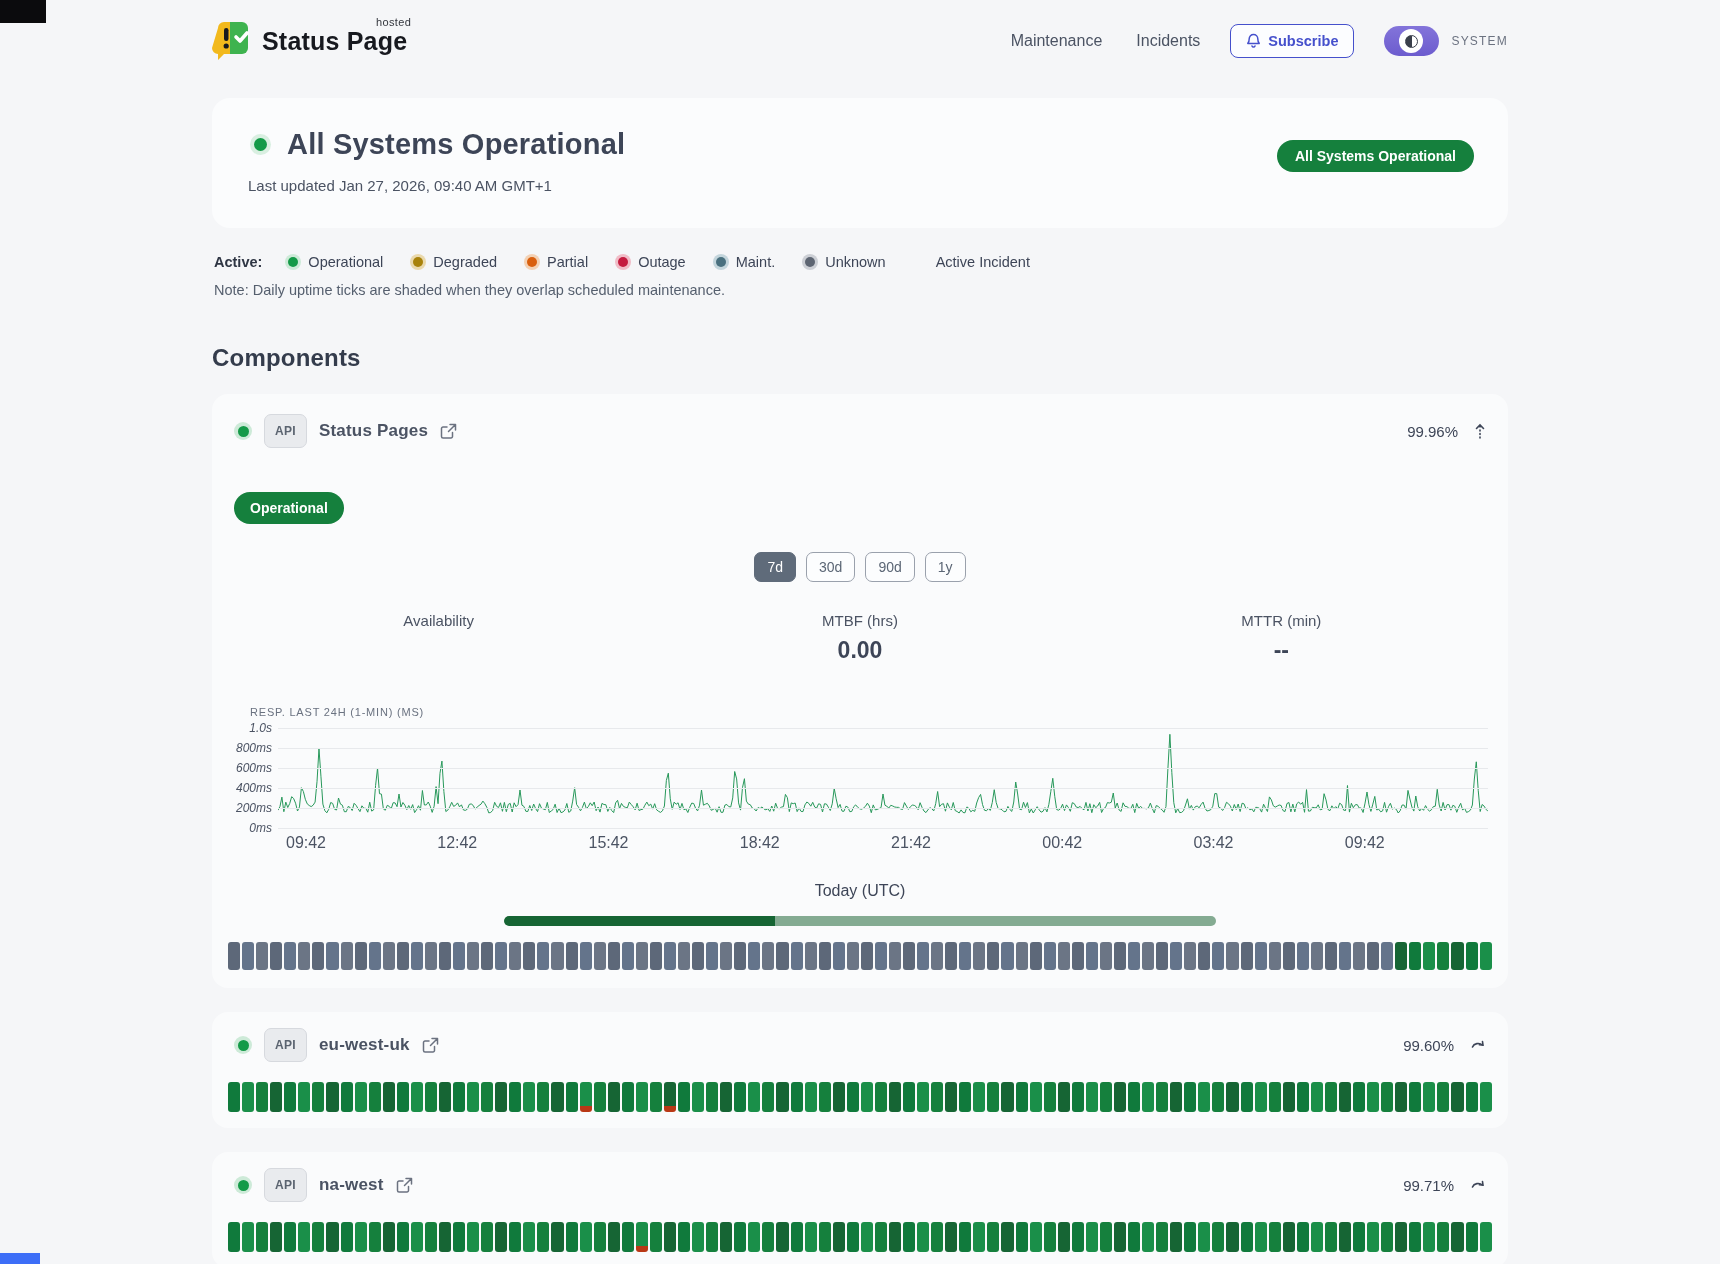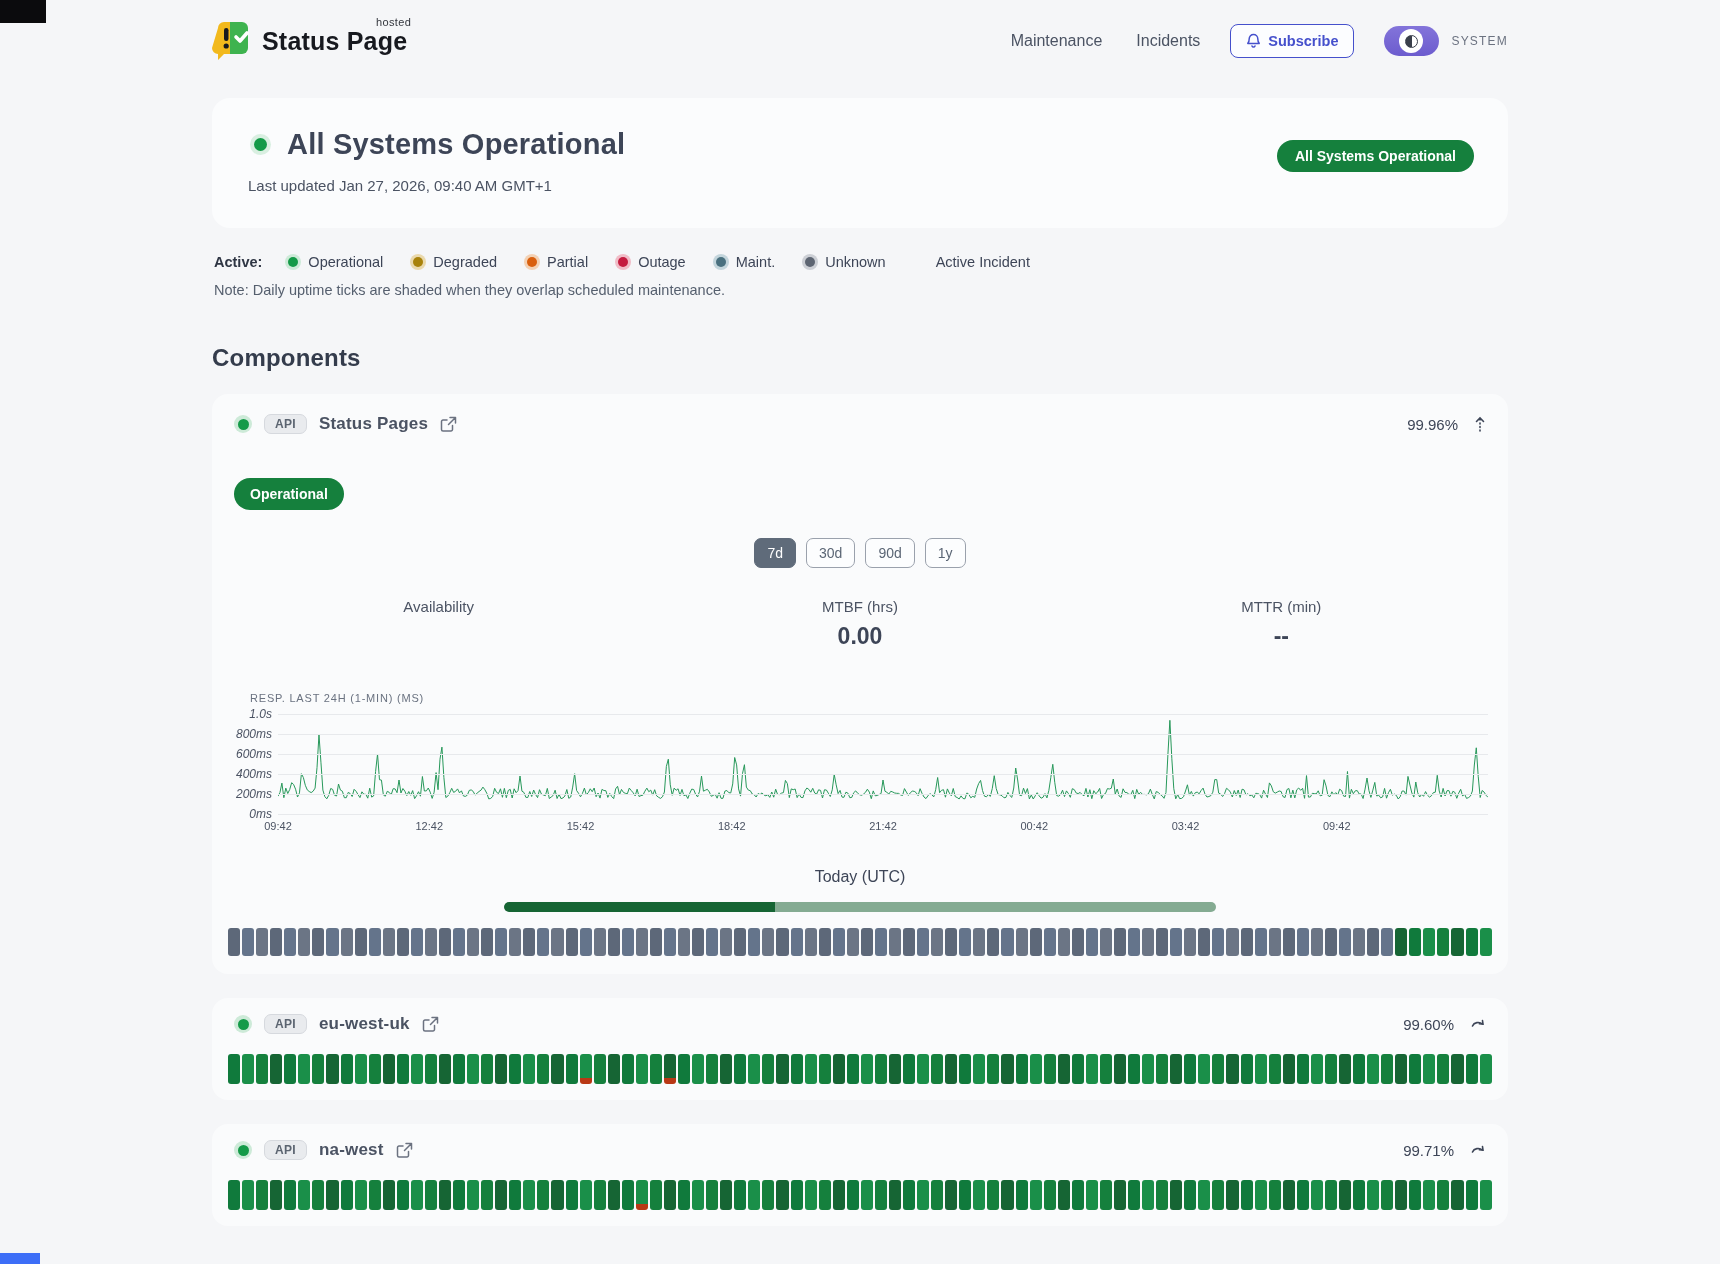--- a/index.html
+++ b/index.html
@@ -63,21 +63,21 @@
 
   
   .components-heading { margin-top:46px; font-size:24px; font-weight:bold; color:#343c4c; letter-spacing:.2px; }
 
   .comp-card { margin-top:22px; background:#fafbfc; border-radius:16px; padding:16px 16px 18px 16px; }
   .comp-header { display:flex; align-items:center; gap:12px; padding:4px 6px; cursor:pointer; }
   .dot-ring { width:18px; height:18px; border-radius:50%; display:flex; align-items:center; justify-content:center; }
   .dot-inner { width:11px; height:11px; border-radius:50%; }
   .tag-badge {
     font-size:12px; color:#5b6470; background:#e9ebee; border:1px solid #d6d9de;
-    padding:2px 10px; border-radius:7px; font-weight:bold; letter-spacing:.3px;
+    padding:9px 10px; border-radius:7px; font-weight:bold; letter-spacing:.3px;
   }
   .comp-name { font-size:17px; font-weight:bold; color:#4b5363; letter-spacing:.2px; }
   .ext-icon { color:#6b7280; display:flex; cursor:pointer; }
   .comp-right { margin-left:auto; display:flex; align-items:center; gap:16px; }
   .comp-uptime { font-size:15px; color:#3d4557; }
   .chev { display:flex; color:#3d4557; cursor:pointer; }
 
   .op-badge {
     display:inline-block; margin:40px 0 0 6px; background:#15803d; color:#fff;
     font-size:14px; font-weight:bold; padding:8px 16px; border-radius:999px;
@@ -98,21 +98,21 @@
   
   .chart-block { margin-top:42px; padding:0 4px; }
   .chart-title { font-size:11px; letter-spacing:.8px; color:#6a7280; margin-left:18px; }
   .chart-body { display:flex; margin-top:10px;font-style:italic; }
   .chart-ylabels { width:46px; position:relative; height:100px; flex:none; }
   .chart-ylabel { position:absolute; right:6px; transform:translateY(-50%); font-size:12px; color:#4b5363; }
   .chart-plot { flex:1; position:relative; height:100px; }
   .gridline { position:absolute; left:0; right:0; height:1px; background:#e7e9ec; }
   .chart-svg { position:absolute; inset:0; width:100%; height:100%; }
   .chart-xlabels { position:relative; height:18px; margin-left:46px; margin-top:6px; }
-  .chart-xlabel { position:absolute; transform:translateX(-50%); font-size:11px; color:#4b5363; white-space:nowrap; }
+  .chart-xlabel { position:absolute; transform:translateX(-50%); font-size:16px; color:#4b5363; white-space:nowrap;margin-left:28px; }
 
   
   .center-label { text-align:center; font-size:16px; color:#3d4557; margin-top:30px; }
   .today-bar {
     height:10px; width:712px; margin:16px auto 0 auto; border-radius:6px; overflow:hidden;
     background:#84ab92; display:flex;
   }
   .today-fill { background:#166534; height:100%; border-radius:6px 0 0 6px; }
   .tick-bar { display:flex; gap:2px; margin-top:16px; }
   .tick { flex:1; height:28px; border-radius:3px; }

